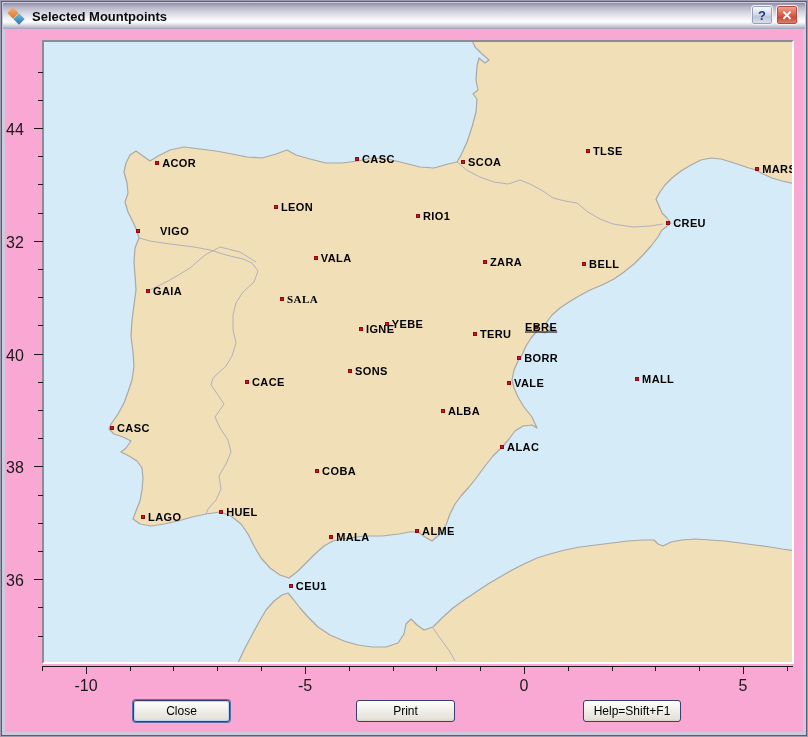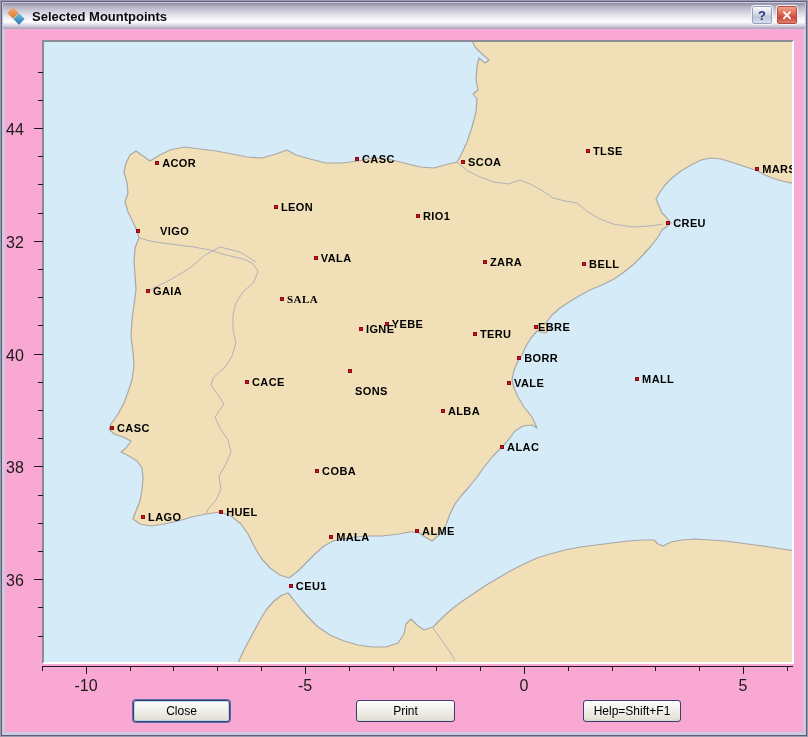--- a/index.html
+++ b/index.html
@@ -113,27 +113,27 @@
         <div class="station-label" style="left: 545.047px; top: 221.924px;">BELL</div>
         <div class="station-marker" style="left: 101.939px; top: 246.996px; background: rgb(204, 17, 34);"></div>
         <div class="station-label" style="left: 108.939px; top: 248.996px;">GAIA</div>
         <div class="station-marker" style="left: 236.058px; top: 254.892px; background: rgb(204, 17, 34);"></div>
         <div class="station-label" style="left: 243.058px; top: 256.892px; font-family: Liberation Serif, serif;">SALA</div>
         <div class="station-marker" style="left: 340.812px; top: 280.272px; background: rgb(204, 17, 34);"></div>
         <div class="station-label" style="left: 347.812px; top: 282.272px;">YEBE</div>
         <div class="station-marker" style="left: 314.952px; top: 284.784px; background: rgb(204, 17, 34);"></div>
         <div class="station-label" style="left: 321.952px; top: 286.784px;">IGNE</div>
         <div class="station-marker" style="left: 489.834px; top: 283.092px; background: rgb(204, 17, 34);"></div>
-        <div class="station-label" style="left: 494px; top: 285.092px;">EBRE</div>
+        <div class="station-label" style="left: 481px; top: 285.092px; text-decoration: underline;">EBRE</div>
         <div class="station-marker" style="left: 428.91px; top: 289.86px; background: rgb(204, 17, 34);"></div>
         <div class="station-label" style="left: 435.91px; top: 291.86px;">TERU</div>
         <div class="station-marker" style="left: 473.179px; top: 314.112px; background: rgb(204, 17, 34);"></div>
         <div class="station-label" style="left: 480.179px; top: 316.112px;">BORR</div>
         <div class="station-marker" style="left: 303.995px; top: 327.084px; background: rgb(204, 17, 34);"></div>
-        <div class="station-label" style="left: 310.995px; top: 329.084px; margin-top: 20px;">SONS</div>
+        <div class="station-label" style="left: 310.995px; top: 329.084px;">SONS</div>
         <div class="station-marker" style="left: 591.081px; top: 334.98px; background: rgb(204, 17, 34);"></div>
         <div class="station-label" style="left: 598.081px; top: 336.98px;">MALL</div>
         <div class="station-marker" style="left: 200.994px; top: 337.8px; background: rgb(204, 17, 34);"></div>
         <div class="station-label" style="left: 207.994px; top: 339.8px;">CACE</div>
         <div class="station-marker" style="left: 463.098px; top: 338.928px; background: rgb(204, 17, 34);"></div>
         <div class="station-label" style="left: 470.098px; top: 340.928px;">VALE</div>
         <div class="station-marker" style="left: 396.914px; top: 367.128px; background: rgb(204, 17, 34);"></div>
         <div class="station-label" style="left: 403.914px; top: 369.128px;">ALBA</div>
         <div class="station-marker" style="left: 65.998px; top: 384.048px; background: rgb(204, 17, 34);"></div>
         <div class="station-label" style="left: 72.998px; top: 386.048px;">CASC</div>

